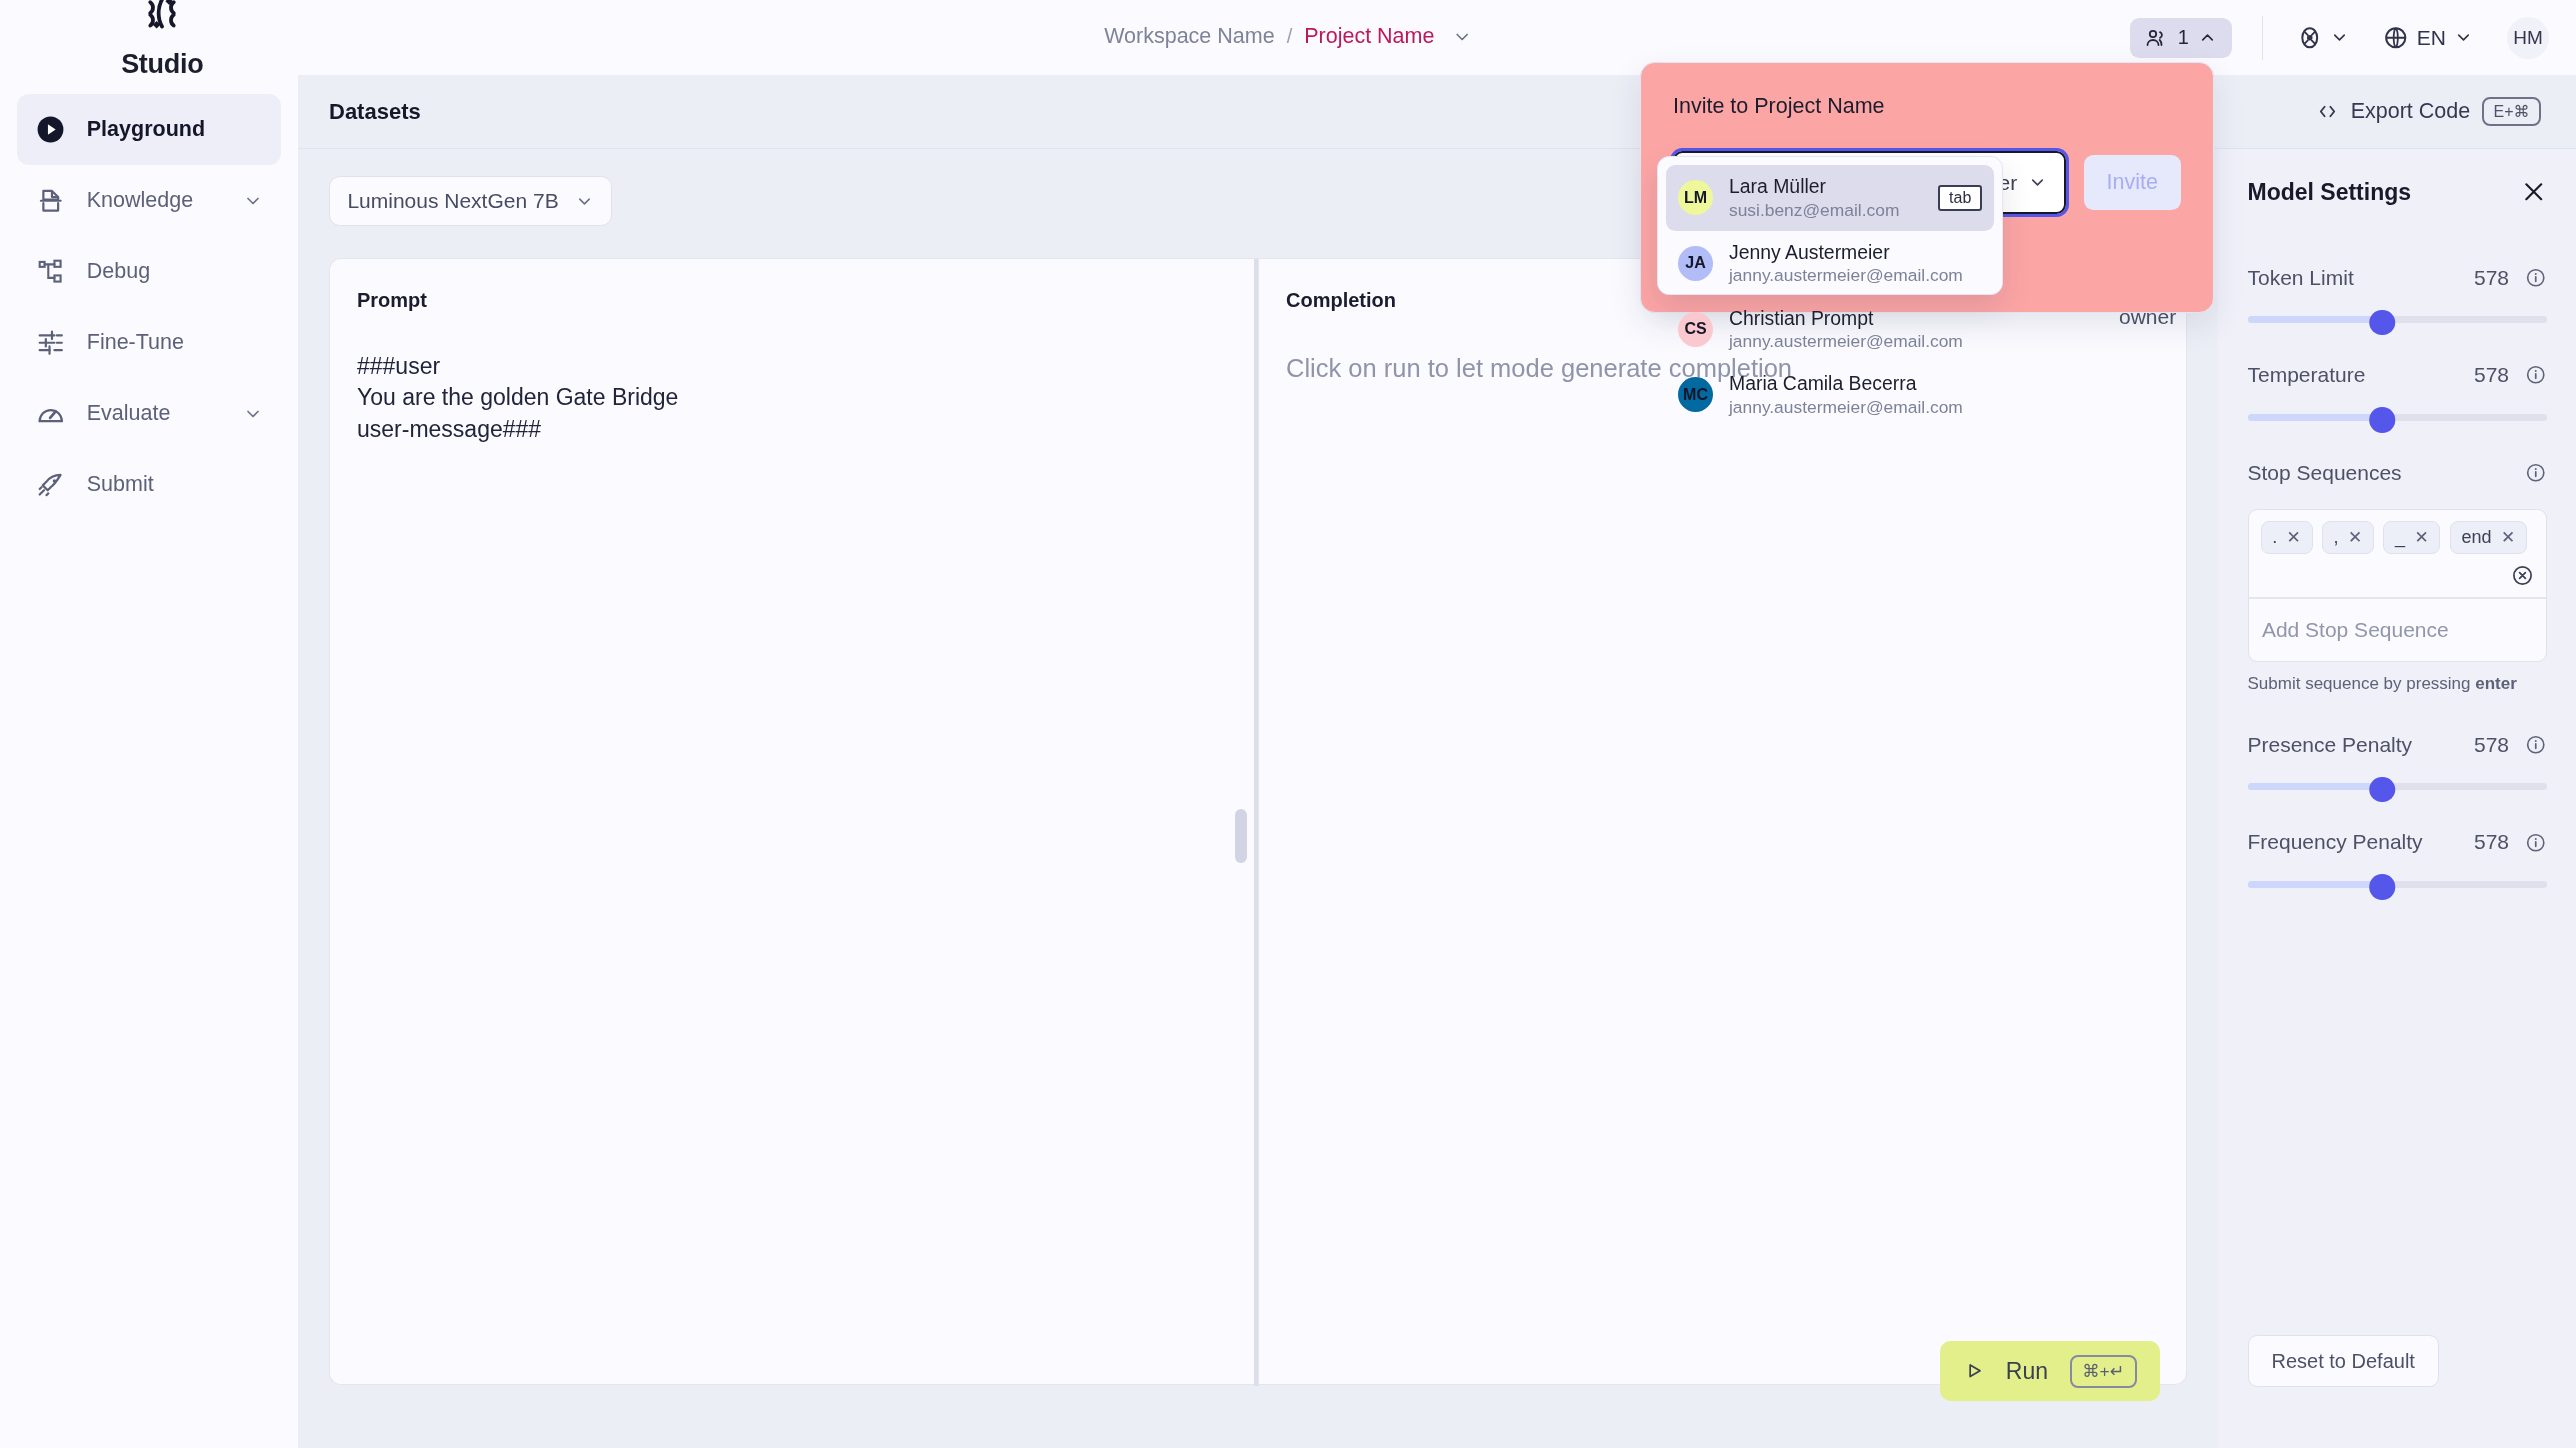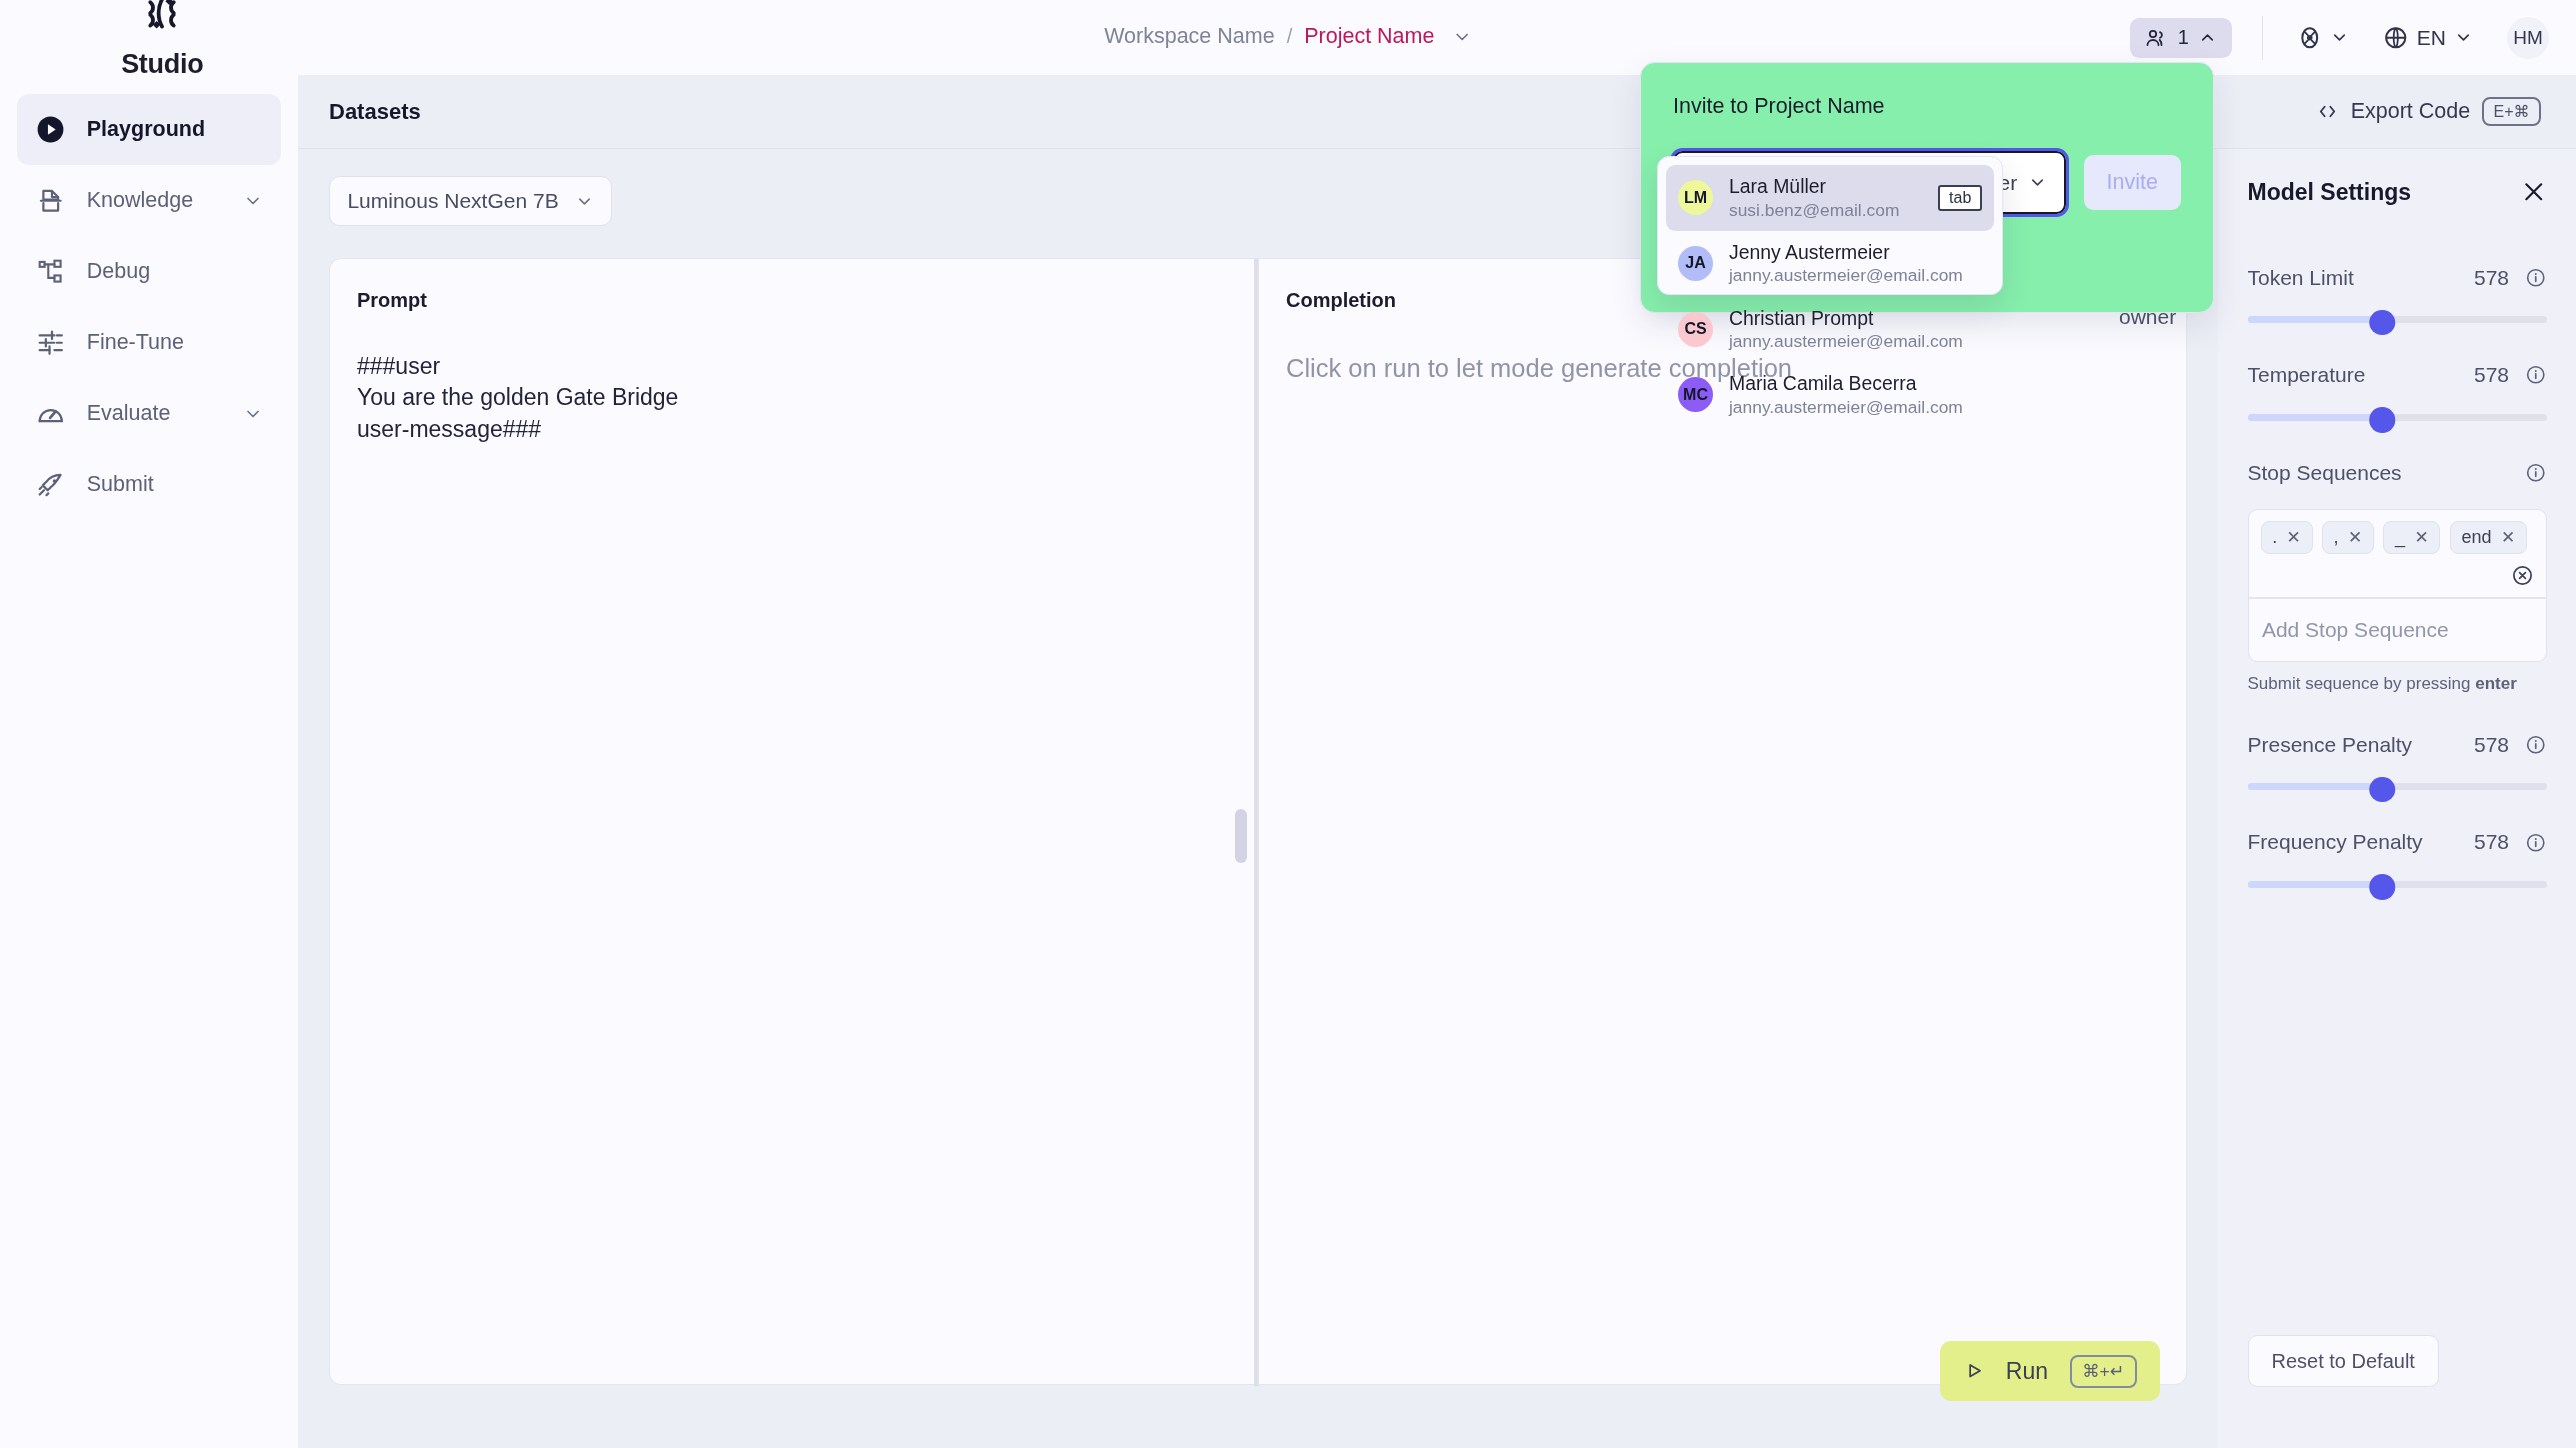--- a/index.html
+++ b/index.html
@@ -160,21 +160,21 @@
 
   .reset-btn{
     position:absolute;left:29.5px;bottom:62px;
     background:#fafaff;border:1.3px solid #dfe1ee;border-radius:9.4px;
     padding:13.4px 23px;font-size:20px;color:#4d5167;cursor:pointer;
   }
 
   
   .invite-popup{
     position:absolute;left:1640px;top:62px;width:574px;height:251px;
-    background:#86efac;border:1.3px solid #e4e5f2;border-radius:14.8px;
+    background:#fca5a5;border:1.3px solid #e4e5f2;border-radius:14.8px;
     box-shadow:0 12px 32px rgba(40,42,70,.10);
     padding:31px 32px 0 32px;z-index:40;
   }
   .invite-title{font-size:21.5px;color:#1b1d2e;margin-bottom:32px;}
   .invite-row{display:flex;align-items:center;gap:17.4px;}
   .invite-field{
     flex:1;height:63px;border-radius:9.4px;background:#fff;
     border:2px solid #16182a;outline:3.4px solid #5557ea;
     display:flex;align-items:center;padding:0 17.4px;cursor:text;
   }
@@ -613,21 +613,21 @@
       <span class="sugg-avatar" style="background:#fac9cf">
         <span>CS</span>
       </span>
       <span class="sugg-text">
         <span class="sugg-name" style="display:block">Christian Prompt</span>
         <span class="sugg-mail" style="display:block">janny.austermeier@email.com</span>
       </span>
     </div>
 
     <div class="sugg-item">
-      <span class="sugg-avatar" style="background:#8b5cf6">
+      <span class="sugg-avatar" style="background:#0369a1">
         <span>MC</span>
       </span>
       <span class="sugg-text">
         <span class="sugg-name" style="display:block">Maria Camila Becerra</span>
         <span class="sugg-mail" style="display:block">janny.austermeier@email.com</span>
       </span>
     </div>
   </div>
 
 </div>

